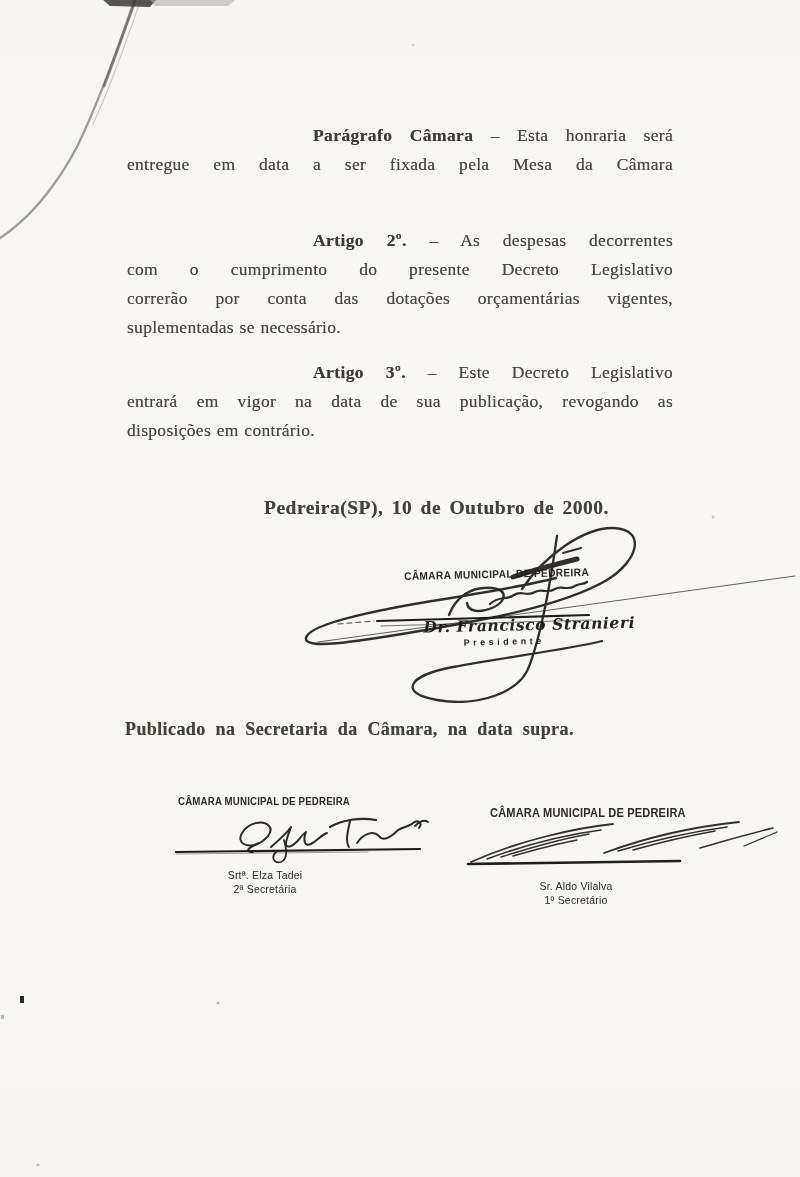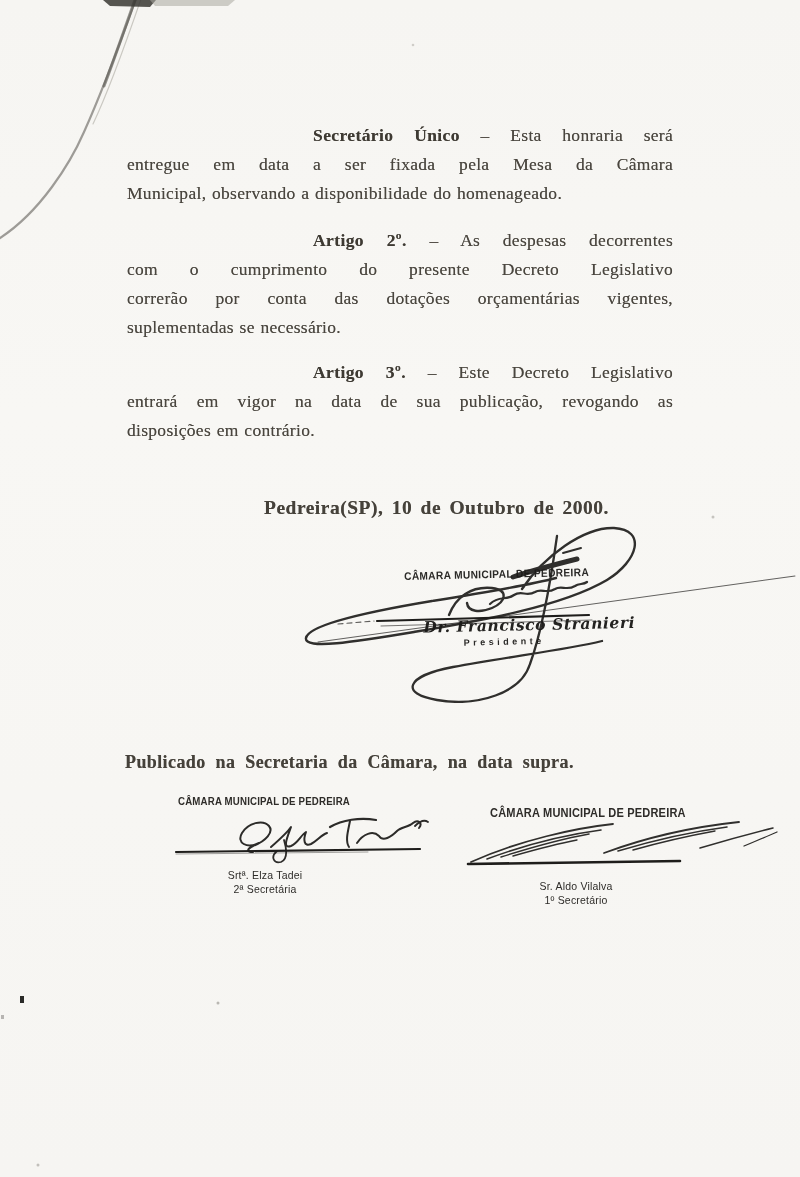--- a/index.html
+++ b/index.html
@@ -19,21 +19,21 @@
   .para .ln.ll { text-align-last:left; }
   .para strong { color:#3e3a33; letter-spacing:.4px; }
   #para-1 { top:121px; }
   #para-2 { top:226px; }
   #para-3 { top:358px; }
 
   .dateline { position:absolute; left:264px; top:497px; font-size:19.5px; font-weight:bold;
               letter-spacing:.5px; word-spacing:3px; color:#45413a;
               text-shadow:0 0 .6px rgba(69,65,58,.6); }
 
-  .pubnote { position:absolute; left:125px; top:752px; font-size:18px; font-weight:bold;
+  .pubnote { position:absolute; left:125px; top:719px; font-size:18px; font-weight:bold;
              letter-spacing:.4px; word-spacing:5px; color:#45413a;
              text-shadow:0 0 .6px rgba(69,65,58,.6); }
 
   
   .stamp { position:absolute; left:404px; top:570px; width:220px; transform:rotate(-1.3deg);
            transform-origin:left top; color:#2b2a28; }
   .stamp .org { font-family:"Liberation Sans", sans-serif; font-weight:bold; font-size:11px;
                 letter-spacing:.4px; white-space:nowrap; transform:scaleX(.92);
                 transform-origin:left top; }
   .stamp .name { margin-top:36px; margin-left:18px; font-family:"DejaVu Serif", serif;
@@ -56,23 +56,22 @@
   #signer-right .role { width:132px; margin:2px 0 8px 20px; }
 
   .artifacts { position:absolute; inset:0; pointer-events:none; }
 </style>
 </head>
 <body>
 
 <div class="page">
 
   <div class="para" id="para-1">
-    <div class="ln fl"><strong>Secretário Único</strong> <span>– Esta honraria será</span></div>
+    <div class="ln fl"><strong>Parágrafo Câmara</strong> <span>– Esta honraria será</span></div>
     <div class="ln jl">entregue em data a ser fixada pela Mesa da Câmara</div>
-    <div class="ln ll">Municipal, observando a disponibilidade do homenageado.</div>
   </div>
 
   <div class="para" id="para-2">
     <div class="ln fl"><strong>Artigo 2º.</strong> <span>– As despesas decorrentes</span></div>
     <div class="ln jl">com o cumprimento do presente Decreto Legislativo</div>
     <div class="ln jl">correrão por conta das dotações orçamentárias vigentes,</div>
     <div class="ln ll">suplementadas se necessário.</div>
   </div>
 
   <div class="para" id="para-3">

